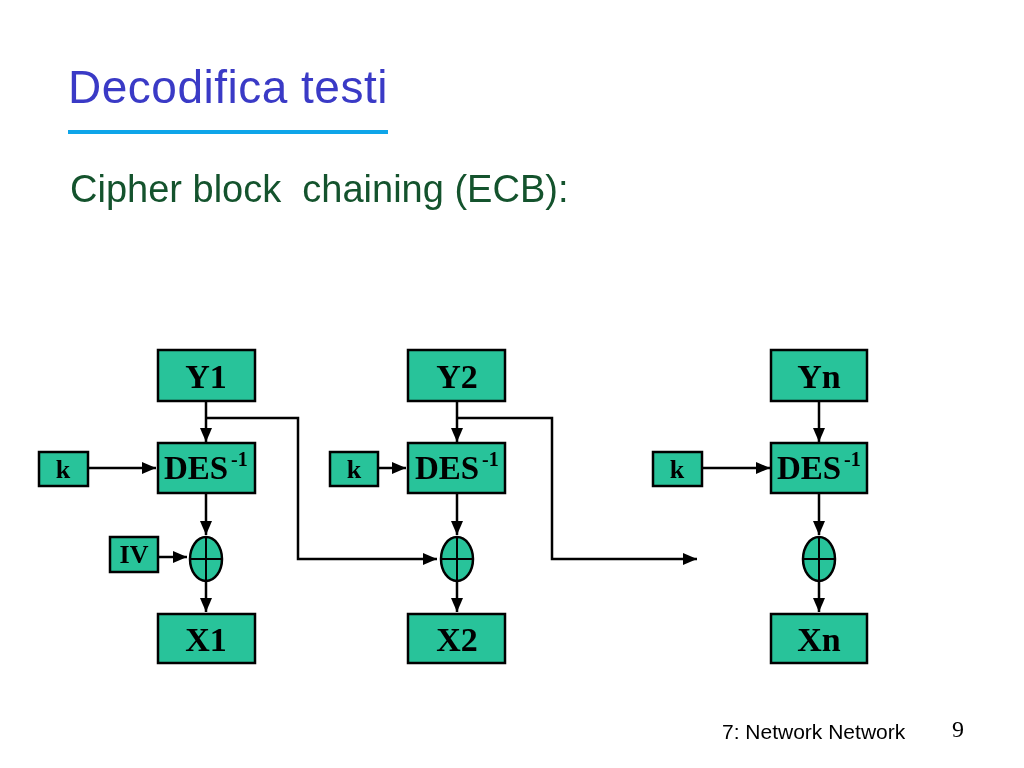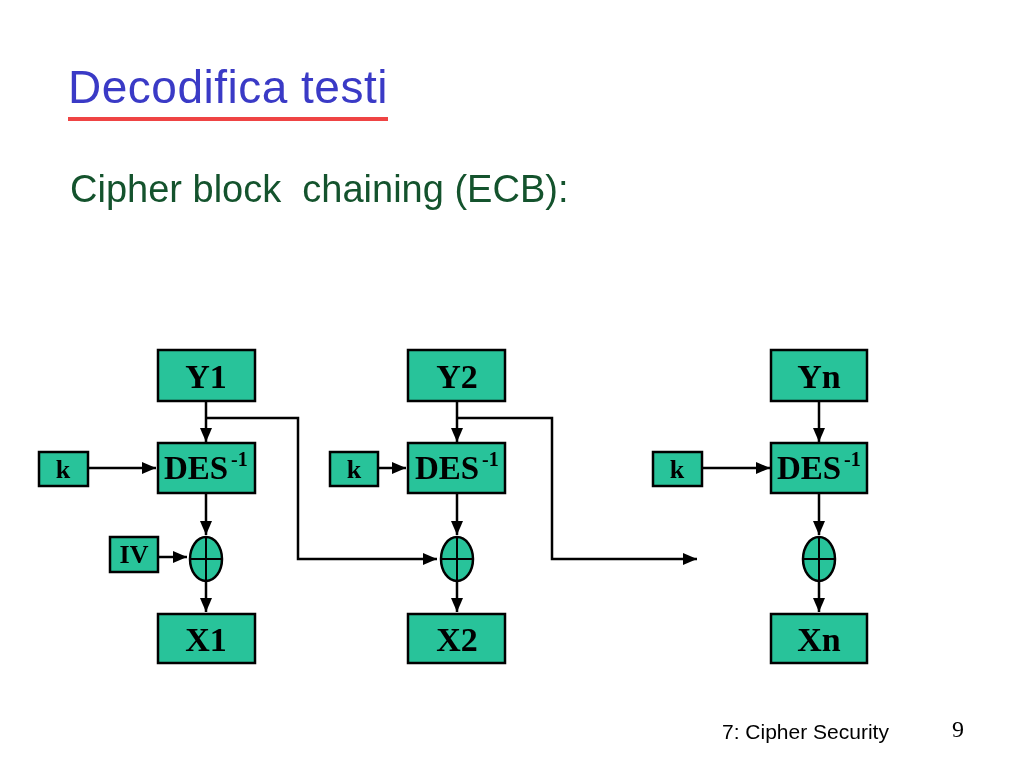--- a/index.html
+++ b/index.html
@@ -6,21 +6,21 @@
   body{
     width:1024px;height:768px;background:#FFFFFF;position:relative;
     overflow:hidden;font-family:"Liberation Sans",sans-serif;
   }
   .abs{position:absolute;}
   .title{
     left:68px;top:60px;
     font-size:46px;color:#3A3AC6;letter-spacing:0.5px;
   }
   .title-inner{
-    display:inline-block;border-bottom:4px solid #ef4444;padding-bottom:3px;
+    display:inline-block;border-bottom:4px solid #0ea5e9;padding-bottom:16px;
   }
   .subtitle{
     left:70px;top:168px;
     font-size:38px;color:#14532d;white-space:pre;
   }
   .footer{
     left:722px;top:720px;
     font-size:21px;color:#000000;
   }
   .pagenum{
@@ -126,14 +126,14 @@
 
     <ellipse class="xorc" cx="819" cy="559" rx="16" ry="22"></ellipse>
     <line class="cross" x1="803" y1="559" x2="835" y2="559"></line>
     <line class="cross" x1="819" y1="537" x2="819" y2="581"></line>
 
     <rect class="box" x="771" y="614" width="96" height="49"></rect>
     <text class="bt t34" x="819" y="651">Xn</text>
   </g>
 </svg>
 
-<div class="abs footer">7: Cipher Security</div>
+<div class="abs footer">7: Network Network</div>
 <div class="abs pagenum">9</div>
 
 </body></html>

